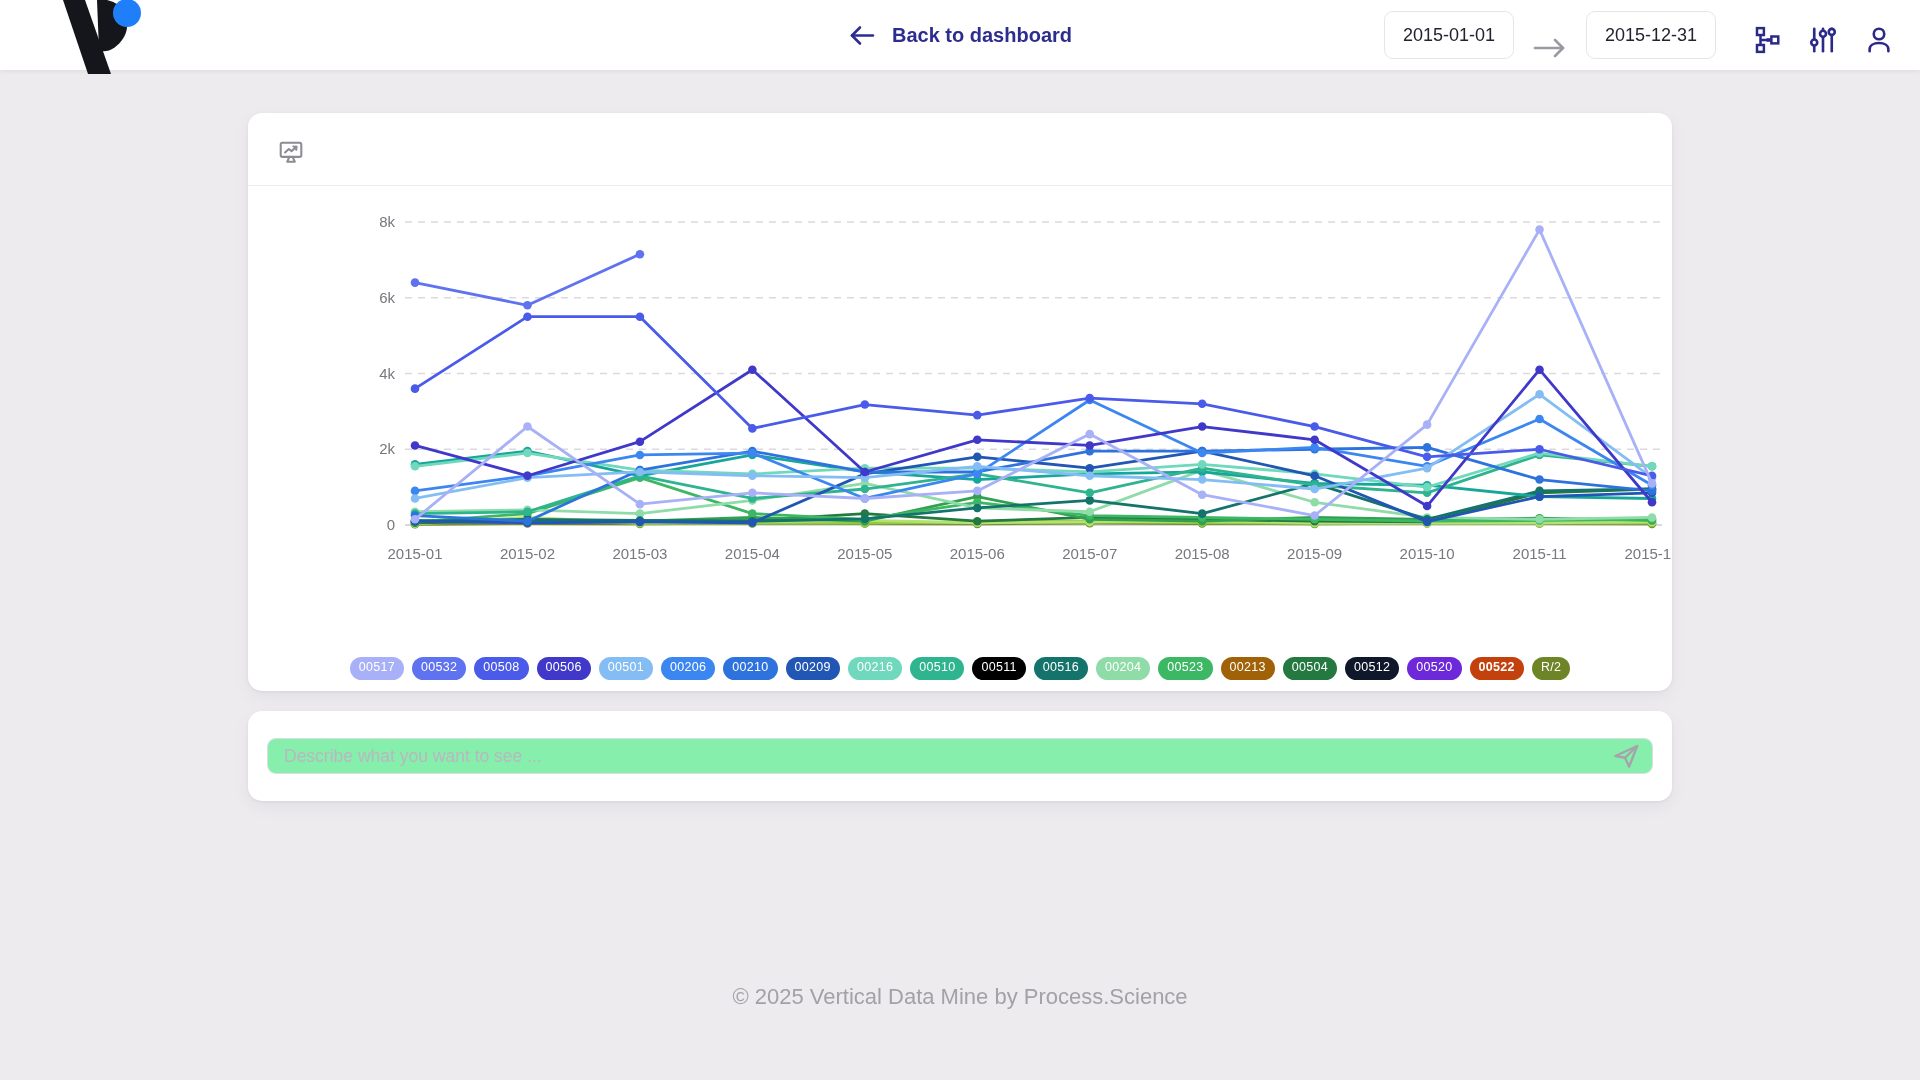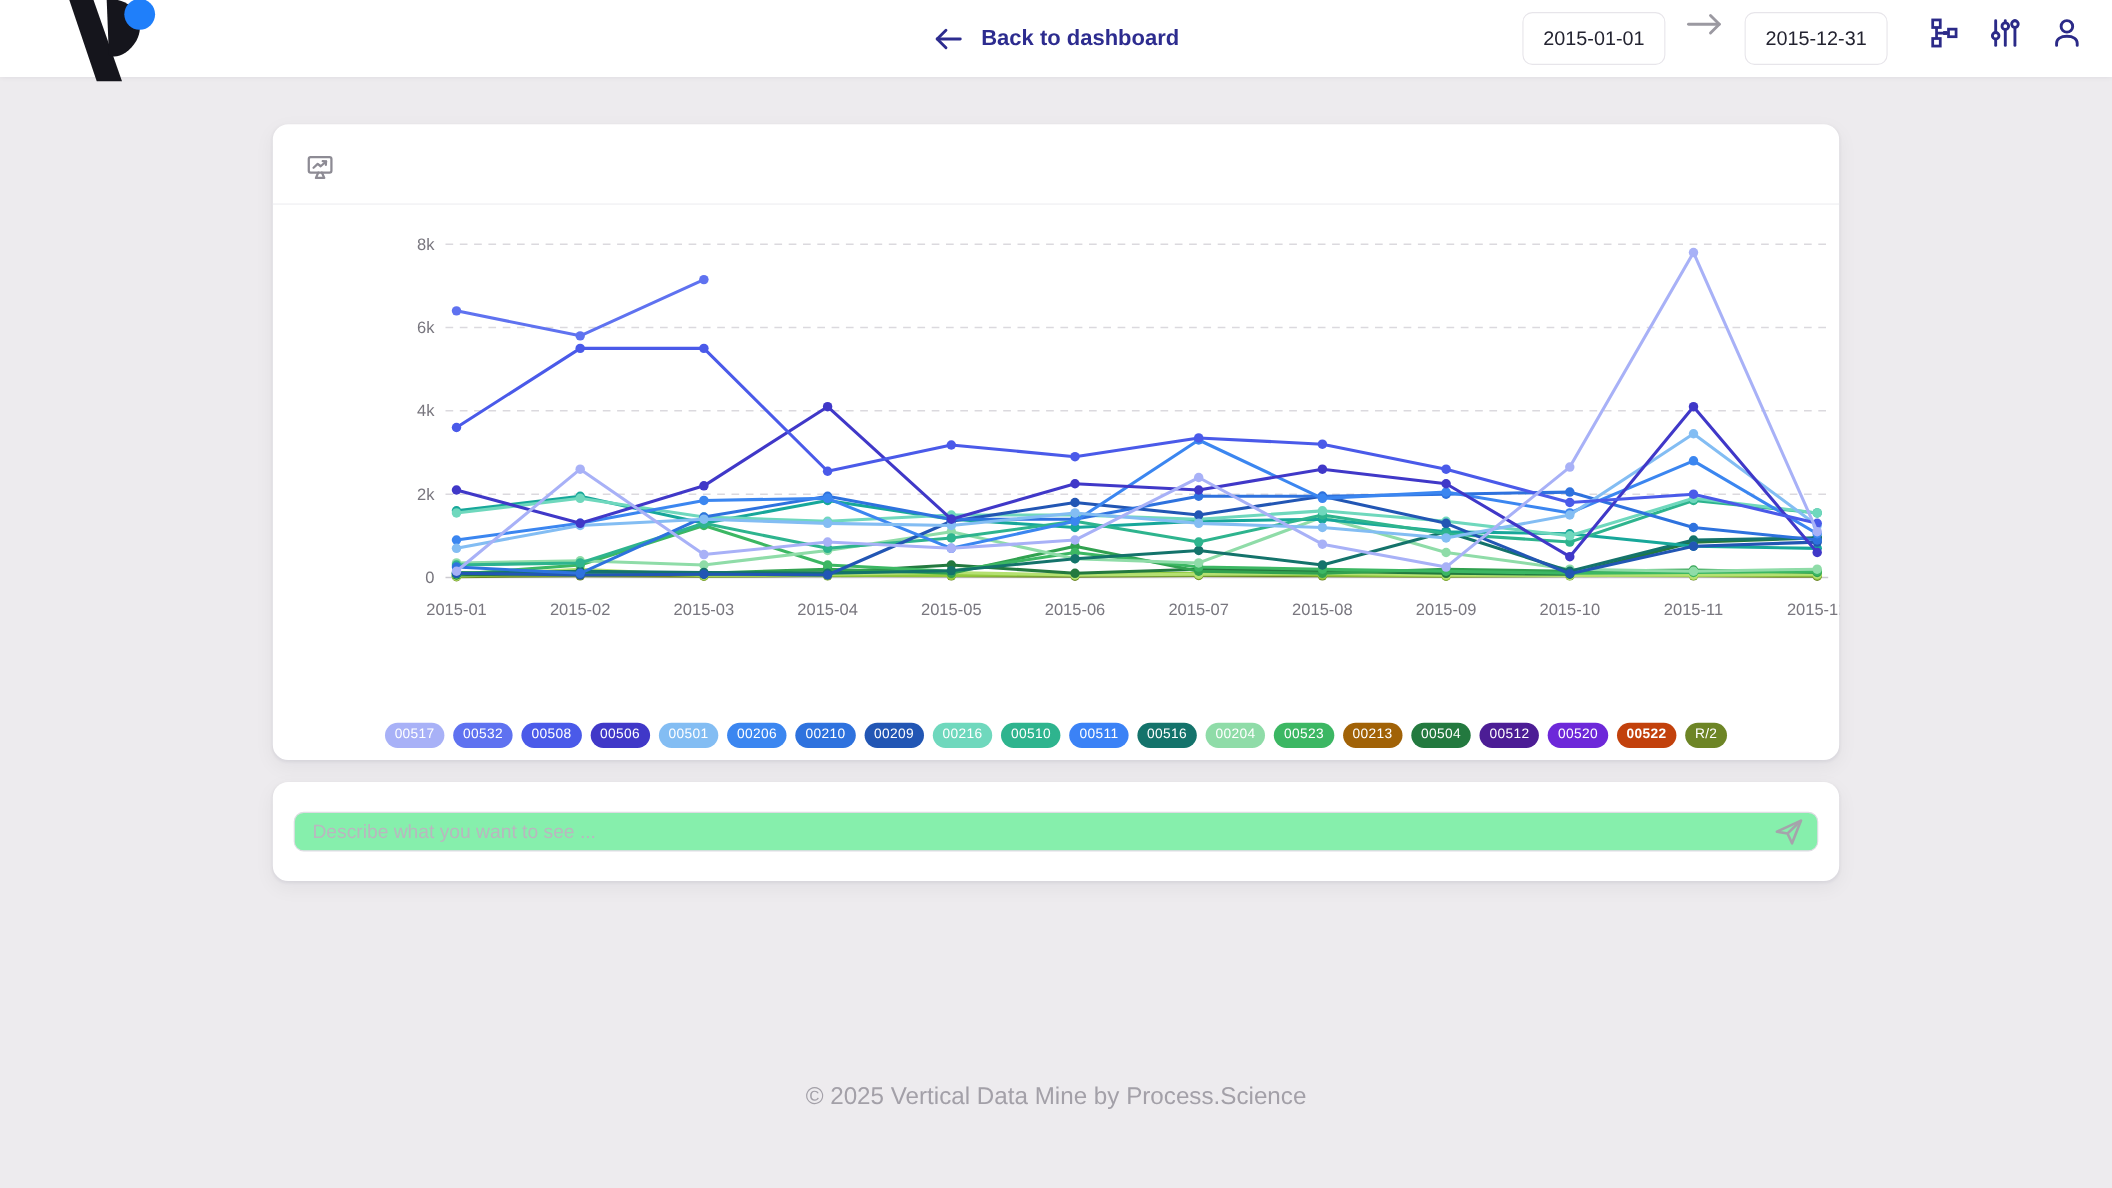--- a/index.html
+++ b/index.html
@@ -32,21 +32,21 @@
     gap: 16px;
     color: #2d2c8f;
     font-size: 20px;
     font-weight: 700;
     text-decoration: none;
     cursor: pointer;
   }
   .right-controls {
     margin-left: auto;
     display: flex;
-    align-items: flex-start;
+    align-items: flex-end;
     gap: 18px;
   }
   .date-box {
     width: 130px;
     height: 48px;
     border: 1px solid #e7e5ea;
     border-radius: 9px;
     background: #fff;
     text-align: center;
     font-size: 18px;
@@ -496,27 +496,27 @@
       <span class="pill" style="background: rgb(168, 177, 247);">00517</span>
       <span class="pill" style="background: rgb(95, 114, 240); text-align: center;">00532</span>
       <span class="pill" style="background: rgb(74, 90, 233);">00508</span>
       <span class="pill" style="background: rgb(64, 56, 200);">00506</span>
       <span class="pill" style="background: rgb(131, 189, 243);">00501</span>
       <span class="pill" style="background: rgb(59, 134, 240);">00206</span>
       <span class="pill" style="background: rgb(46, 114, 222);">00210</span>
       <span class="pill" style="background: rgb(34, 86, 180);">00209</span>
       <span class="pill" style="background: rgb(111, 216, 189);">00216</span>
       <span class="pill" style="background: rgb(46, 180, 142);">00510</span>
-      <span class="pill" style="background: #3b82f6;">00511</span>
+      <span class="pill" style="background: #000000;">00511</span>
       <span class="pill" style="background: rgb(20, 115, 107);">00516</span>
       <span class="pill" style="background: rgb(143, 220, 168);">00204</span>
       <span class="pill" style="background: rgb(60, 183, 99);">00523</span>
       <span class="pill" style="background: #a16207;">00213</span>
       <span class="pill" style="background: rgb(35, 121, 63);">00504</span>
-      <span class="pill" style="background: #4c1d95;">00512</span>
+      <span class="pill" style="background: #0f172a;">00512</span>
       <span class="pill" style="background: #6d28d9;">00520</span>
       <span class="pill" style="background: #c2410c; font-weight: bold;">00522</span>
       <span class="pill" style="background: rgb(109, 133, 38);">R/2</span>
     </div>
 </section>
 
 <section class="card prompt-card">
   <div class="prompt-wrap">
     <input class="prompt-input" placeholder="Describe what you want to see ..." style="">
     <button class="send-btn">

